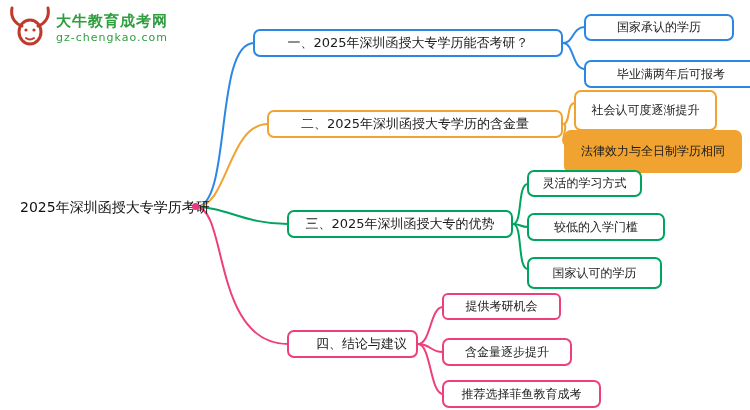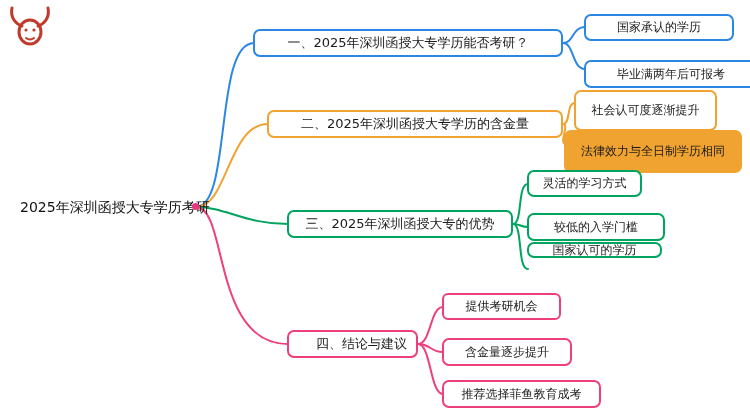--- a/index.html
+++ b/index.html
@@ -47,21 +47,21 @@
   #node-b1c1 { left: 584px; top: 14px;  width: 150px; height: 27px; }
   #node-b1c2 { left: 584px; top: 60px;  width: 174px; height: 28px; }
 
   #node-b2   { left: 267px; top: 110px; width: 296px; height: 28px; }
   #node-b2c1 { left: 574px; top: 90px;  width: 143px; height: 41px; }
   #node-b2c2 { left: 564px; top: 130px; width: 178px; height: 43px; }
 
   #node-b3   { left: 287px; top: 210px; width: 226px; height: 28px; }
   #node-b3c1 { left: 527px; top: 170px; width: 115px; height: 27px; }
   #node-b3c2 { left: 527px; top: 213px; width: 138px; height: 28px; }
-  #node-b3c3 { left: 527px; top: 242px; width: 135px; height: 16px; }
+  #node-b3c3 { left: 527px; top: 257px; width: 135px; height: 32px; }
 
   #node-b4   { left: 287px; top: 330px; width: 131px; height: 28px; padding-left: 24px; }
   #node-b4c1 { left: 442px; top: 293px; width: 119px; height: 27px; border-radius: 6px; }
   #node-b4c2 { left: 442px; top: 338px; width: 130px; height: 28px; }
   #node-b4c3 { left: 442px; top: 380px; width: 159px; height: 28px; }
 </style>
 </head>
 <body>
 
 <svg class="wires" viewBox="0 0 750 410">
@@ -90,20 +90,24 @@
   <span>
     <svg width="44" height="40" viewBox="0 0 44 40">
       <path d="M4 2 C2 12 8 18 14 20" fill="none" stroke-width="3" stroke-linecap="round" style="stroke: rgb(192, 57, 43);"></path>
       <path d="M40 2 C42 12 36 18 30 20" fill="none" stroke-width="3" stroke-linecap="round" style="stroke: rgb(192, 57, 43);"></path>
       <ellipse cx="22" cy="26" rx="11" ry="12" fill="none" stroke-width="3" style="stroke: rgb(192, 57, 43);"></ellipse>
       <circle cx="18" cy="24" r="1.6" style="fill: rgb(192, 57, 43);"></circle>
       <circle cx="26" cy="24" r="1.6" style="fill: rgb(192, 57, 43);"></circle>
       <path d="M18 32 q4 3 8 0" fill="none" stroke-width="2" stroke-linecap="round" style="stroke: rgb(192, 57, 43);"></path>
     </svg>
   </span>
+  <span class="logo-texts">
+    <span class="logo-title" style="color: rgb(46, 158, 63);">大牛教育成考网</span>
+    <span class="logo-sub" style="color: rgb(46, 158, 63);">gz-chengkao.com</span>
+  </span>
 </div>
 
 <div class="root-label">2025年深圳函授大专学历考研</div>
 <div class="junction-dot" style="background-color: rgb(232, 57, 127);"></div>
 
 <div class="node header" id="node-b1" style="border-color: rgb(43, 135, 227);">一、2025年深圳函授大专学历能否考研？</div>
 <div class="node" id="node-b1c1" style="border-color: rgb(43, 135, 227);">国家承认的学历</div>
 <div class="node" id="node-b1c2" style="border-color: rgb(43, 135, 227);">毕业满两年后可报考</div>
 
 <div class="node header" id="node-b2" style="border-color: rgb(240, 163, 48);">二、2025年深圳函授大专学历的含金量</div>

